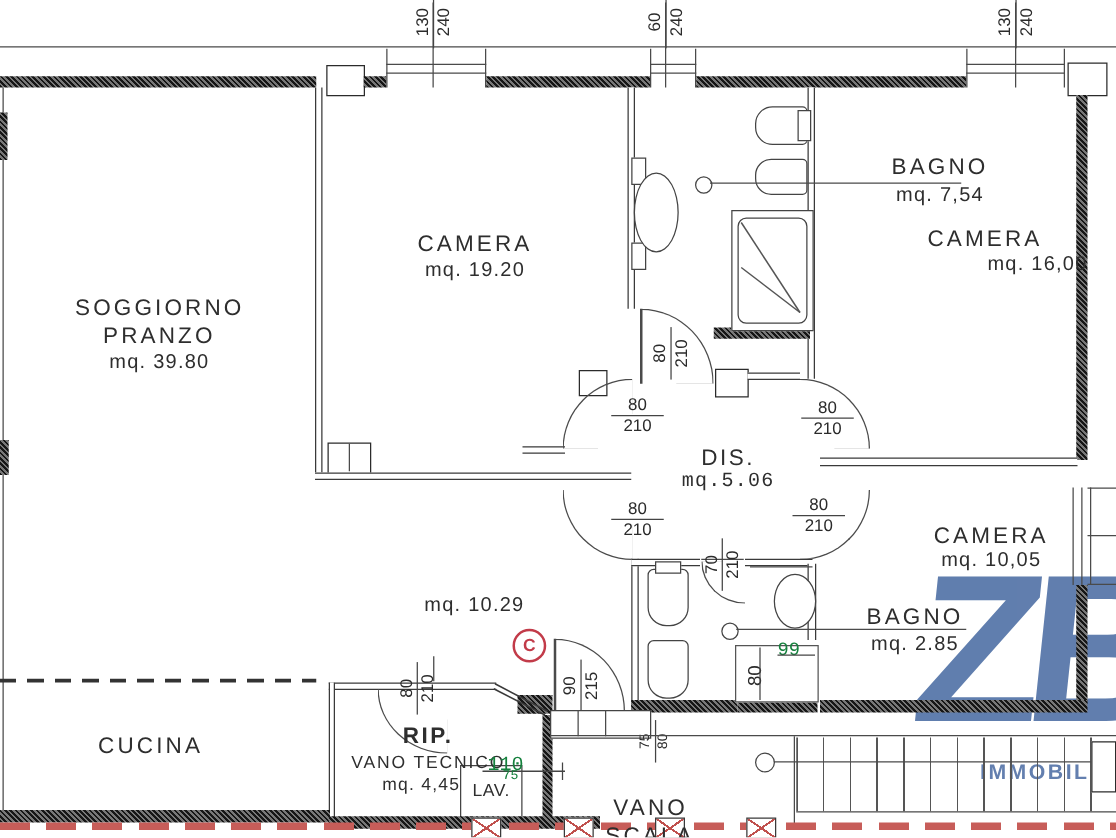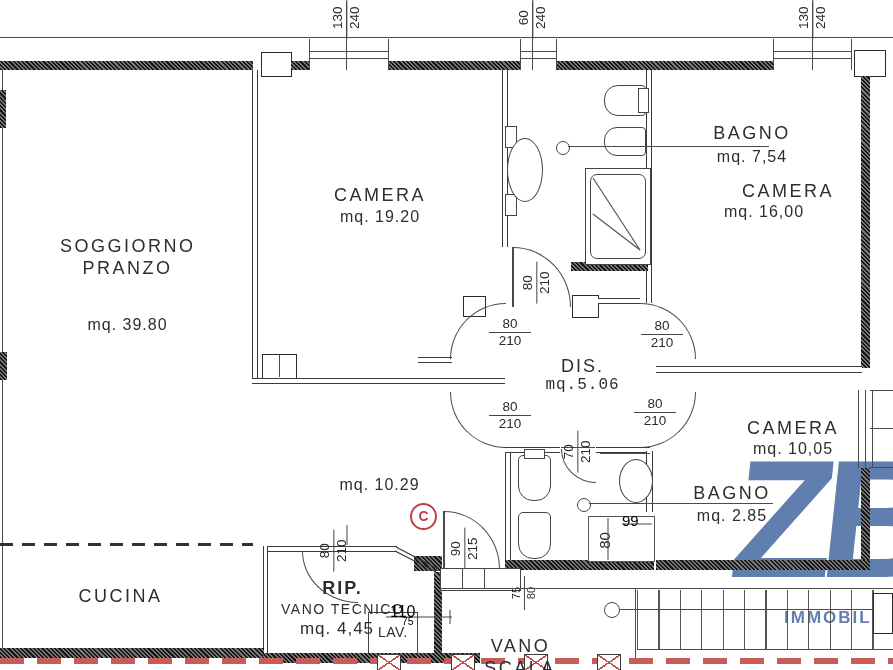--- a/index.html
+++ b/index.html
@@ -17,21 +17,21 @@
   .arc-br{border-bottom:1.3px solid #4a4a4a;border-right:1.3px solid #4a4a4a;border-bottom-right-radius:100% 100%;}
   .fix{position:absolute;background:#fff;border:1.3px solid #444;}
   .room-name{position:absolute;font-size:18px;letter-spacing:2.5px;text-align:center;white-space:nowrap;color:#2e2e2e;}
   .room-area{position:absolute;font-size:16px;letter-spacing:1px;text-align:center;white-space:nowrap;color:#2e2e2e;}
   .small-name{font-size:14px;letter-spacing:1.5px;}
   .frac{position:absolute;display:flex;flex-direction:column;align-items:center;font-size:13.5px;line-height:1.05;color:#2b2b2b;}
   .frac .bar{width:115%;border-top:1.2px solid #444;margin:1px 0;}
   .vfrac{transform:rotate(-90deg);transform-origin:50% 50%;}
   .vfrac{flex-direction:column;}
   .rnum{position:absolute;transform:rotate(-90deg);font-size:12px;color:#2b2b2b;white-space:nowrap;}
-  .tinynum{position:absolute;font-size:11px;color:#000000;white-space:nowrap;}
+  .tinynum{position:absolute;font-size:11px;color:#15803d;white-space:nowrap;font-family:Liberation Mono, monospace;}
   .copyright{position:absolute;width:23px;height:23px;border:2.2px solid #c23b49;border-radius:50%;
              color:#c23b49;font-size:14px;font-weight:bold;text-align:center;line-height:23px;background:transparent;}
   .blackdash{position:absolute;height:3px;background:repeating-linear-gradient(90deg,#333 0 13px,transparent 13px 22px);}
   .reddash{position:absolute;height:6px;background:repeating-linear-gradient(90deg,#c75d59 0 24px,transparent 24px 37px);}
   .xsq{position:absolute;width:22px;height:15px;background:
         linear-gradient(to top right,transparent 0 calc(50% - 0.8px),#c0504d calc(50% - 0.8px) calc(50% + 0.8px),transparent calc(50% + 0.8px)),
         linear-gradient(to bottom right,transparent 0 calc(50% - 0.8px),#c0504d calc(50% - 0.8px) calc(50% + 0.8px),transparent calc(50% + 0.8px)),#fff;
         border:1.2px solid #3a3a3a;}
   .logo-z{position:absolute;font-weight:800;font-size:168px;line-height:0.8;color:#5575a8;
           letter-spacing:-14px;transform:skewX(-6deg);opacity:0.93;}
@@ -249,49 +249,49 @@
   </svg>
 
   <div class="reddash" style="left:0;top:658px;width:893px;"></div>
   <div class="xsq" style="left:377px;top:654px;"></div>
   <div class="xsq" style="left:451px;top:654px;"></div>
   <div class="xsq" style="left:524px;top:654px;"></div>
   <div class="xsq" style="left:597px;top:654px;"></div>
 
   <div class="room-name" style="left:60px;top:258px;width:135px;">PRANZO</div>
   <div class="room-name" style="left:60px;top:236px;width:135px;">SOGGIORNO</div>
-  <div class="room-area" style="left:60px;top:281px;width:135px;margin-top:35px;">mq. 39.80</div>
+  <div class="room-area" style="left:60px;top:281px;width:135px;">mq. 39.80</div>
 
   <div class="room-name" style="left:330px;top:185px;width:100px;">CAMERA</div>
   <div class="room-area" style="left:330px;top:208px;width:100px;">mq. 19.20</div>
 
   <div class="room-name" style="left:702px;top:123px;width:100px;">BAGNO</div>
   <div class="room-area" style="left:702px;top:148px;width:100px;">mq. 7,54</div>
 
   <div class="room-name" style="left:738px;top:181px;width:100px;">CAMERA</div>
-  <div class="room-area" style="left:714px;top:203px;width:100px;">mq. 16,00</div>
+  <div class="room-area" style="left:780px;top:203px;width:100px;">mq. 16,00</div>
 
   <div class="room-name" style="left:545px;top:356px;width:75px;letter-spacing:2px;">DIS.</div>
   <div class="room-area" style="left:540px;top:376px;width:85px;font-family:Liberation Mono, monospace;">mq.5.06</div>
 
   <div class="room-name" style="left:743px;top:418px;width:100px;">CAMERA</div>
   <div class="room-area" style="left:743px;top:440px;width:100px;">mq. 10,05</div>
 
   <div class="room-name" style="left:682px;top:483px;width:100px;">BAGNO</div>
   <div class="room-area" style="left:682px;top:507px;width:100px;">mq. 2.85</div>
 
   <div class="room-area" style="left:322px;top:476px;width:115px;">mq. 10.29</div>
 
   <div class="copyright" style="left:410px;top:503px;">C</div>
 
   <div class="room-name" style="left:78px;top:586px;width:85px;">CUCINA</div>
 
   <div class="room-name" style="left:315px;top:578px;width:55px;letter-spacing:2px;font-weight:bold;">RIP.</div>
   <div class="room-name small-name" style="left:281px;top:601px;width:122px;">VANO TECNICO</div>
   <div class="tinynum" style="left:390px;top:603px;font-size:16px;">110</div>
-  <div class="room-area" style="left:282px;top:619px;width:110px;font-size:17px;">mq. 4,45</div>
+  <div class="room-area" style="left:282px;top:619px;width:110px;font-size:14px;">mq. 4,45</div>
   <div class="room-name small-name" style="left:373px;top:624px;width:40px;letter-spacing:0.5px;">LAV.</div>
   <div class="tinynum" style="left:402px;top:615px;font-size:10.5px;">75</div>
 
   <div class="room-name" style="left:483px;top:636px;width:75px;">VANO</div>
   <div class="room-name" style="left:480px;top:658px;width:80px;">SCALA</div>
 
 </div>
 
 </body></html>

